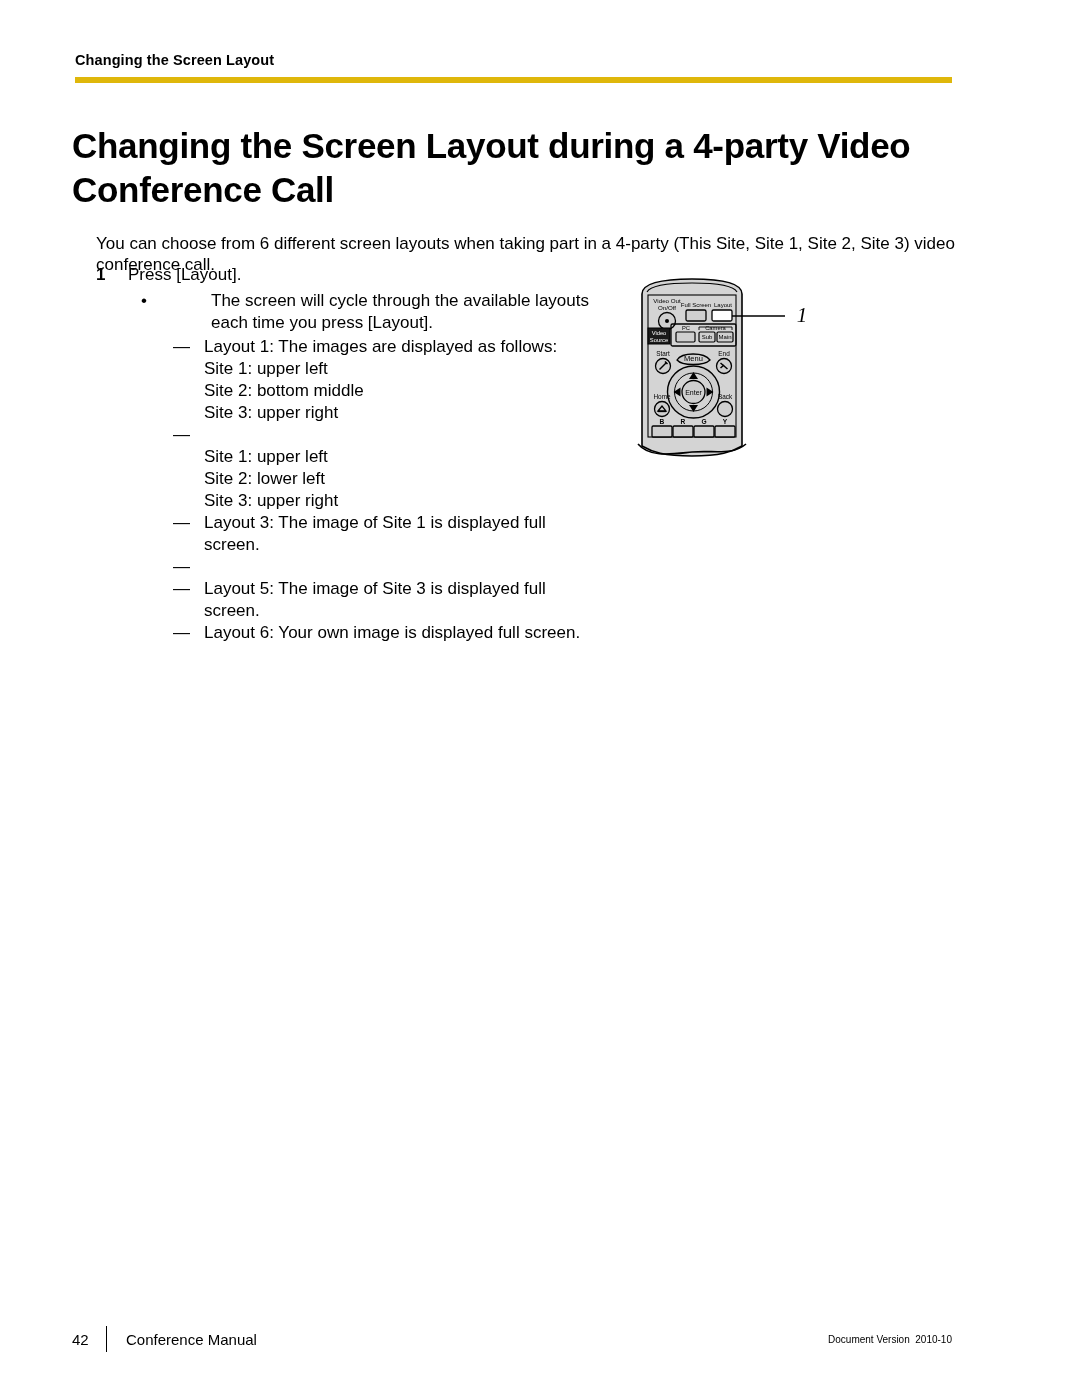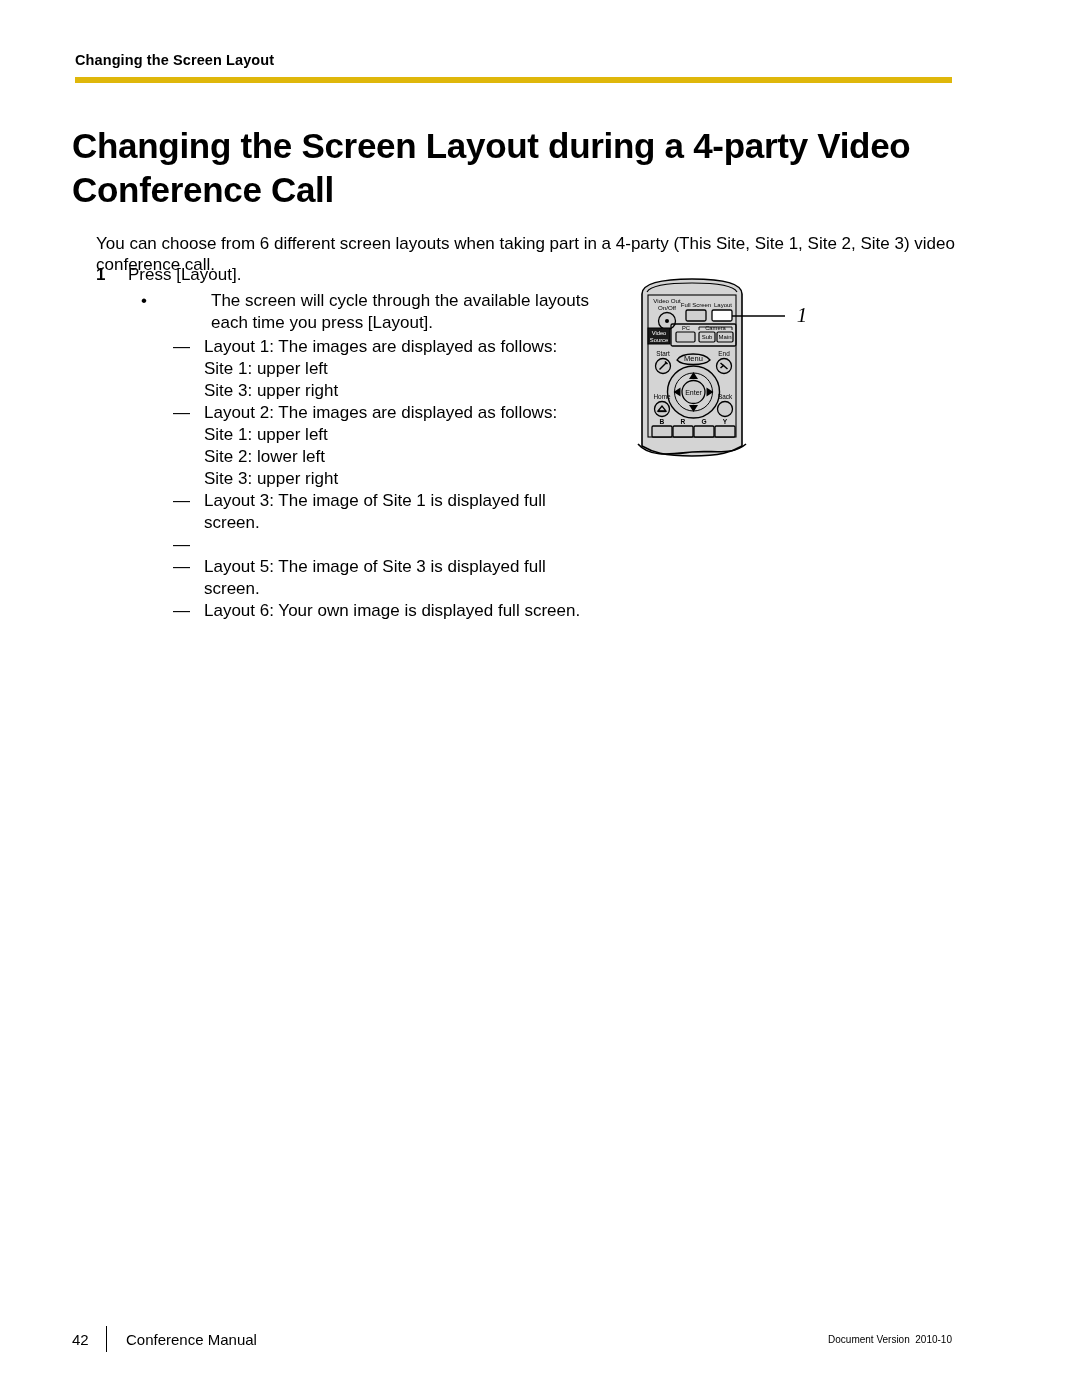--- a/index.html
+++ b/index.html
@@ -213,25 +213,25 @@
         </div>
       </div>
 
       <div class="sublist">
 
         <div class="sub-row">
           <div class="sub-mark">—</div>
           <div class="sub-body"><b class="strong">Layout 1</b><span>: The images are displayed as follows:</span></div>
         </div>
         <div class="sub-detail">Site 1: upper left</div>
+        <div class="sub-detail">Site 2: bottom middle</div>
         <div class="sub-detail">Site 3: upper right</div>
 
         <div class="sub-row">
           <div class="sub-mark">—</div>
-          <div class="sub-body"><b class="strong">Layout 2</b><span>: The images are displayed as follows:</span></div>
         </div>
         <div class="sub-detail">Site 1: upper left</div>
         <div class="sub-detail">Site 2: lower left</div>
         <div class="sub-detail">Site 3: upper right</div>
 
         <div class="sub-row">
           <div class="sub-mark">—</div>
           <div class="sub-body"><b class="strong">Layout 3</b><span>: The image of Site 1 is displayed full screen.</span></div>
         </div>
 

